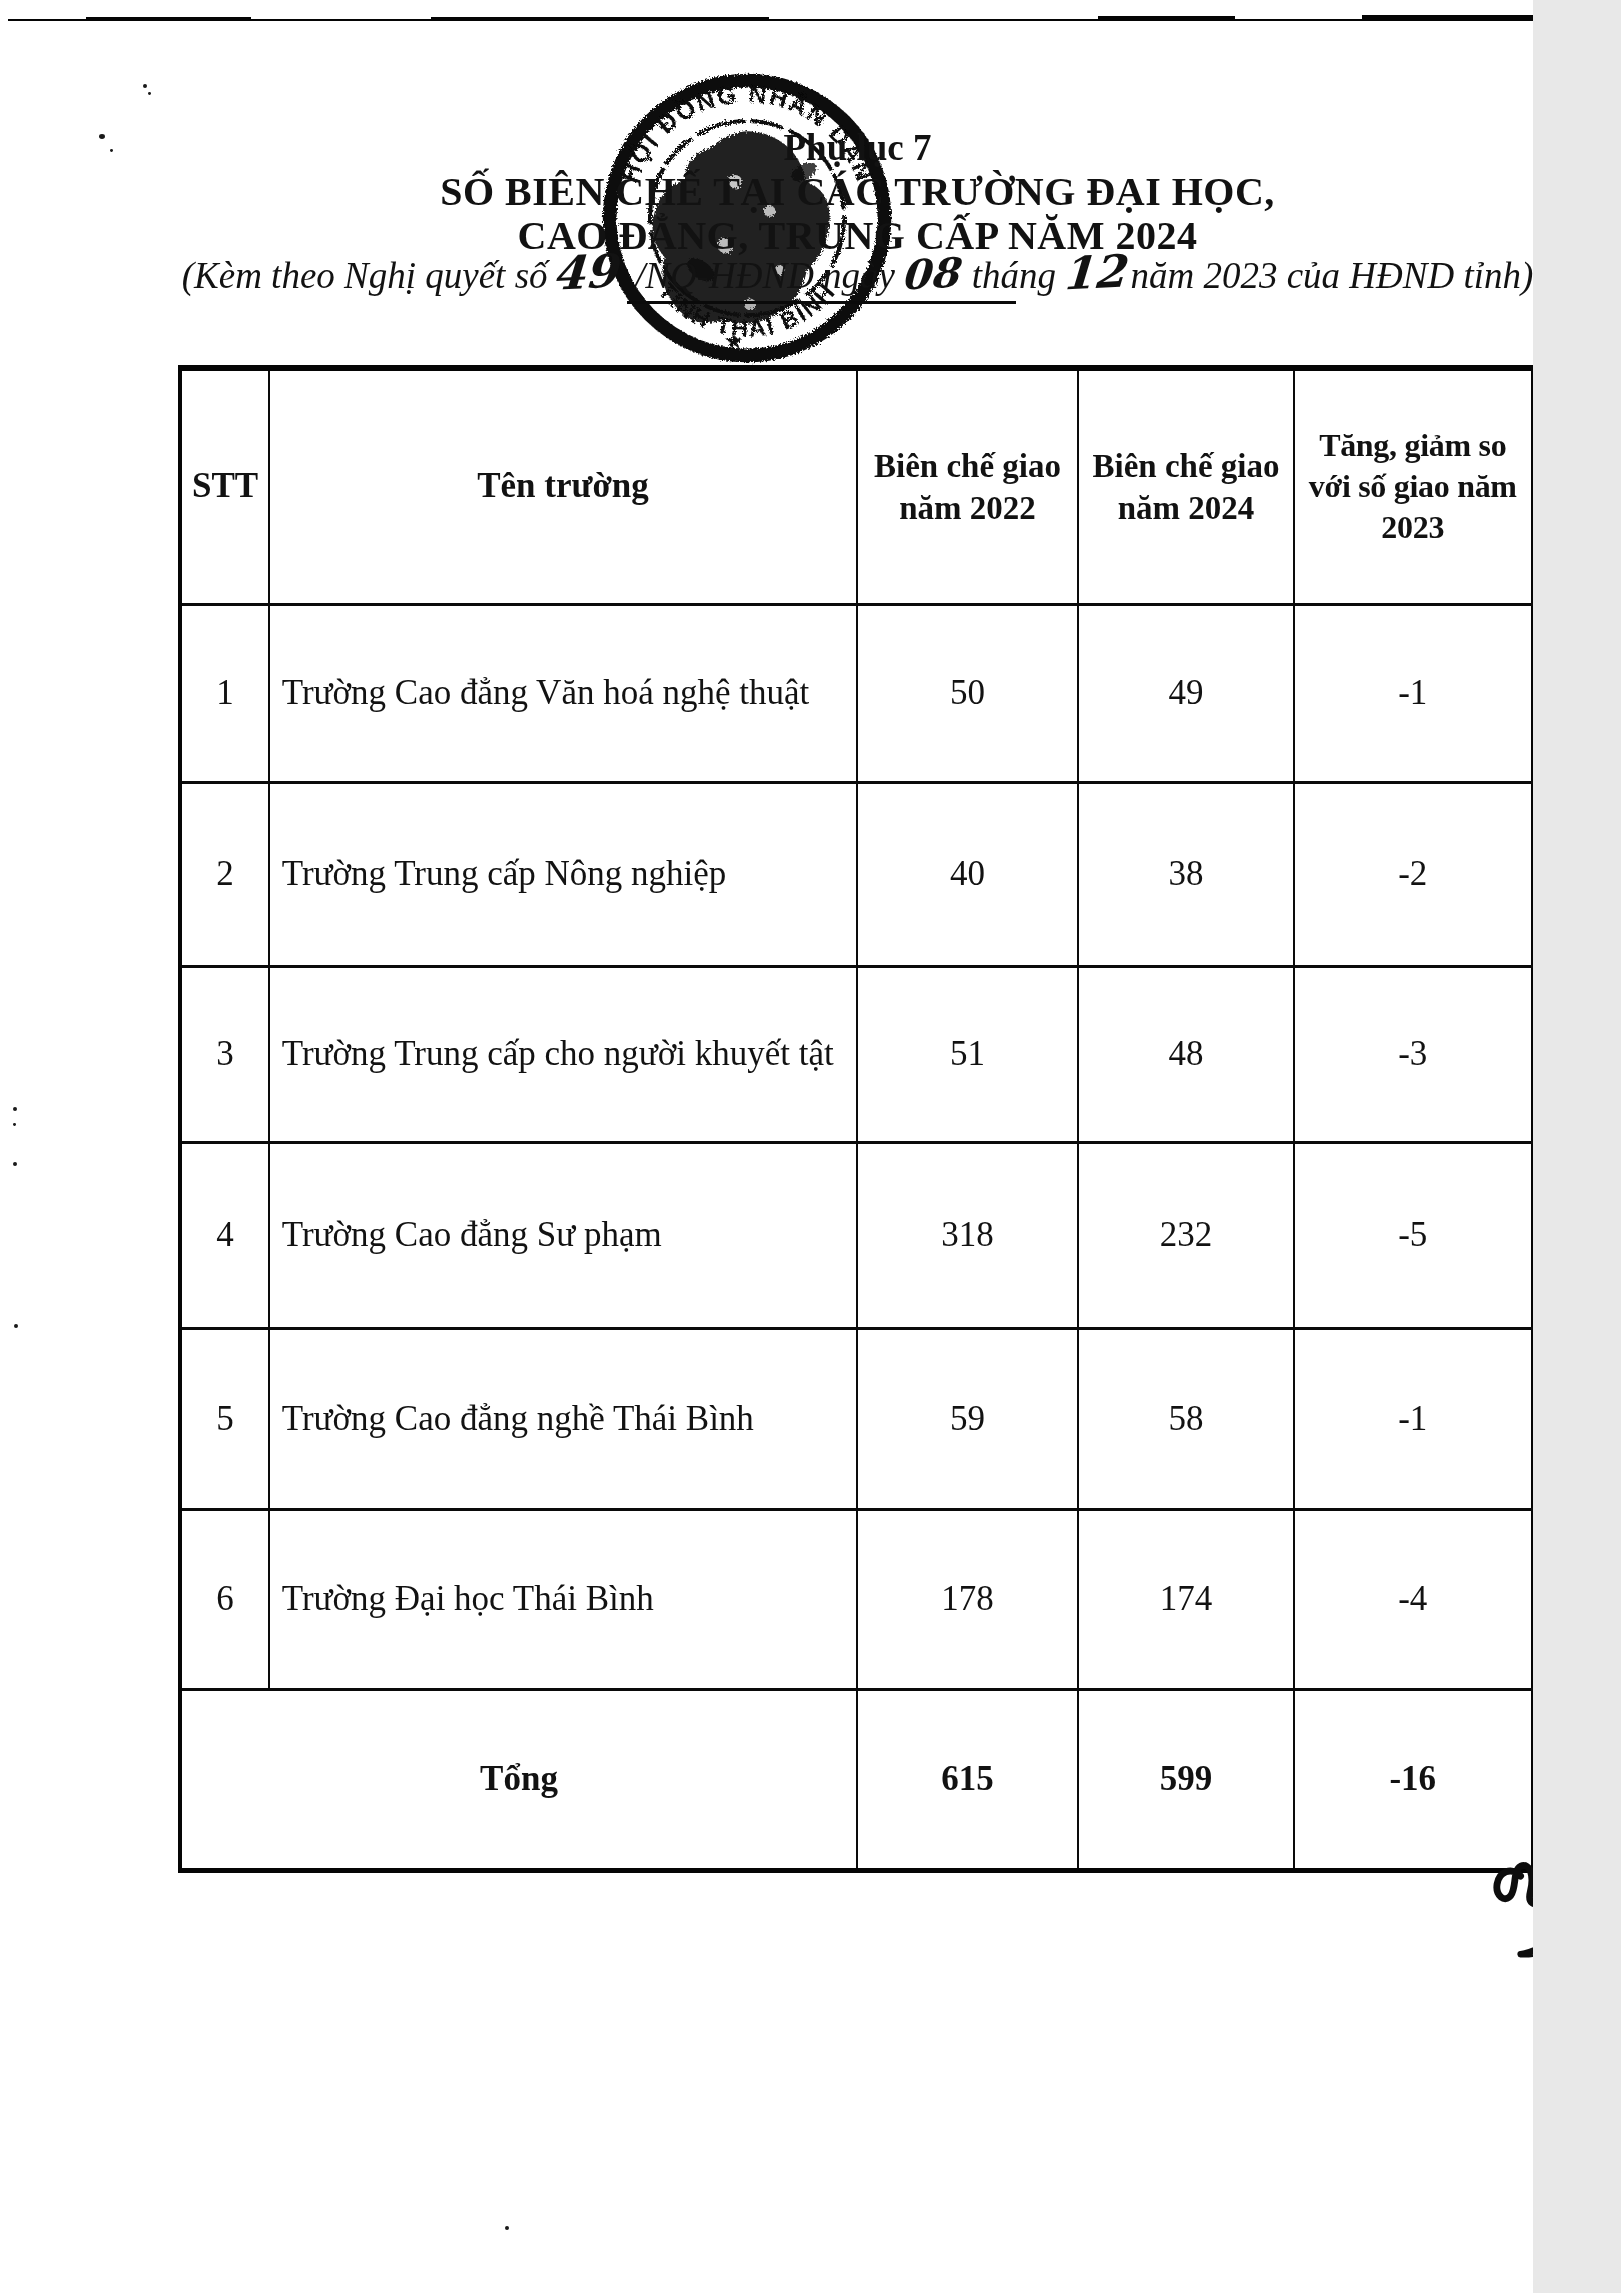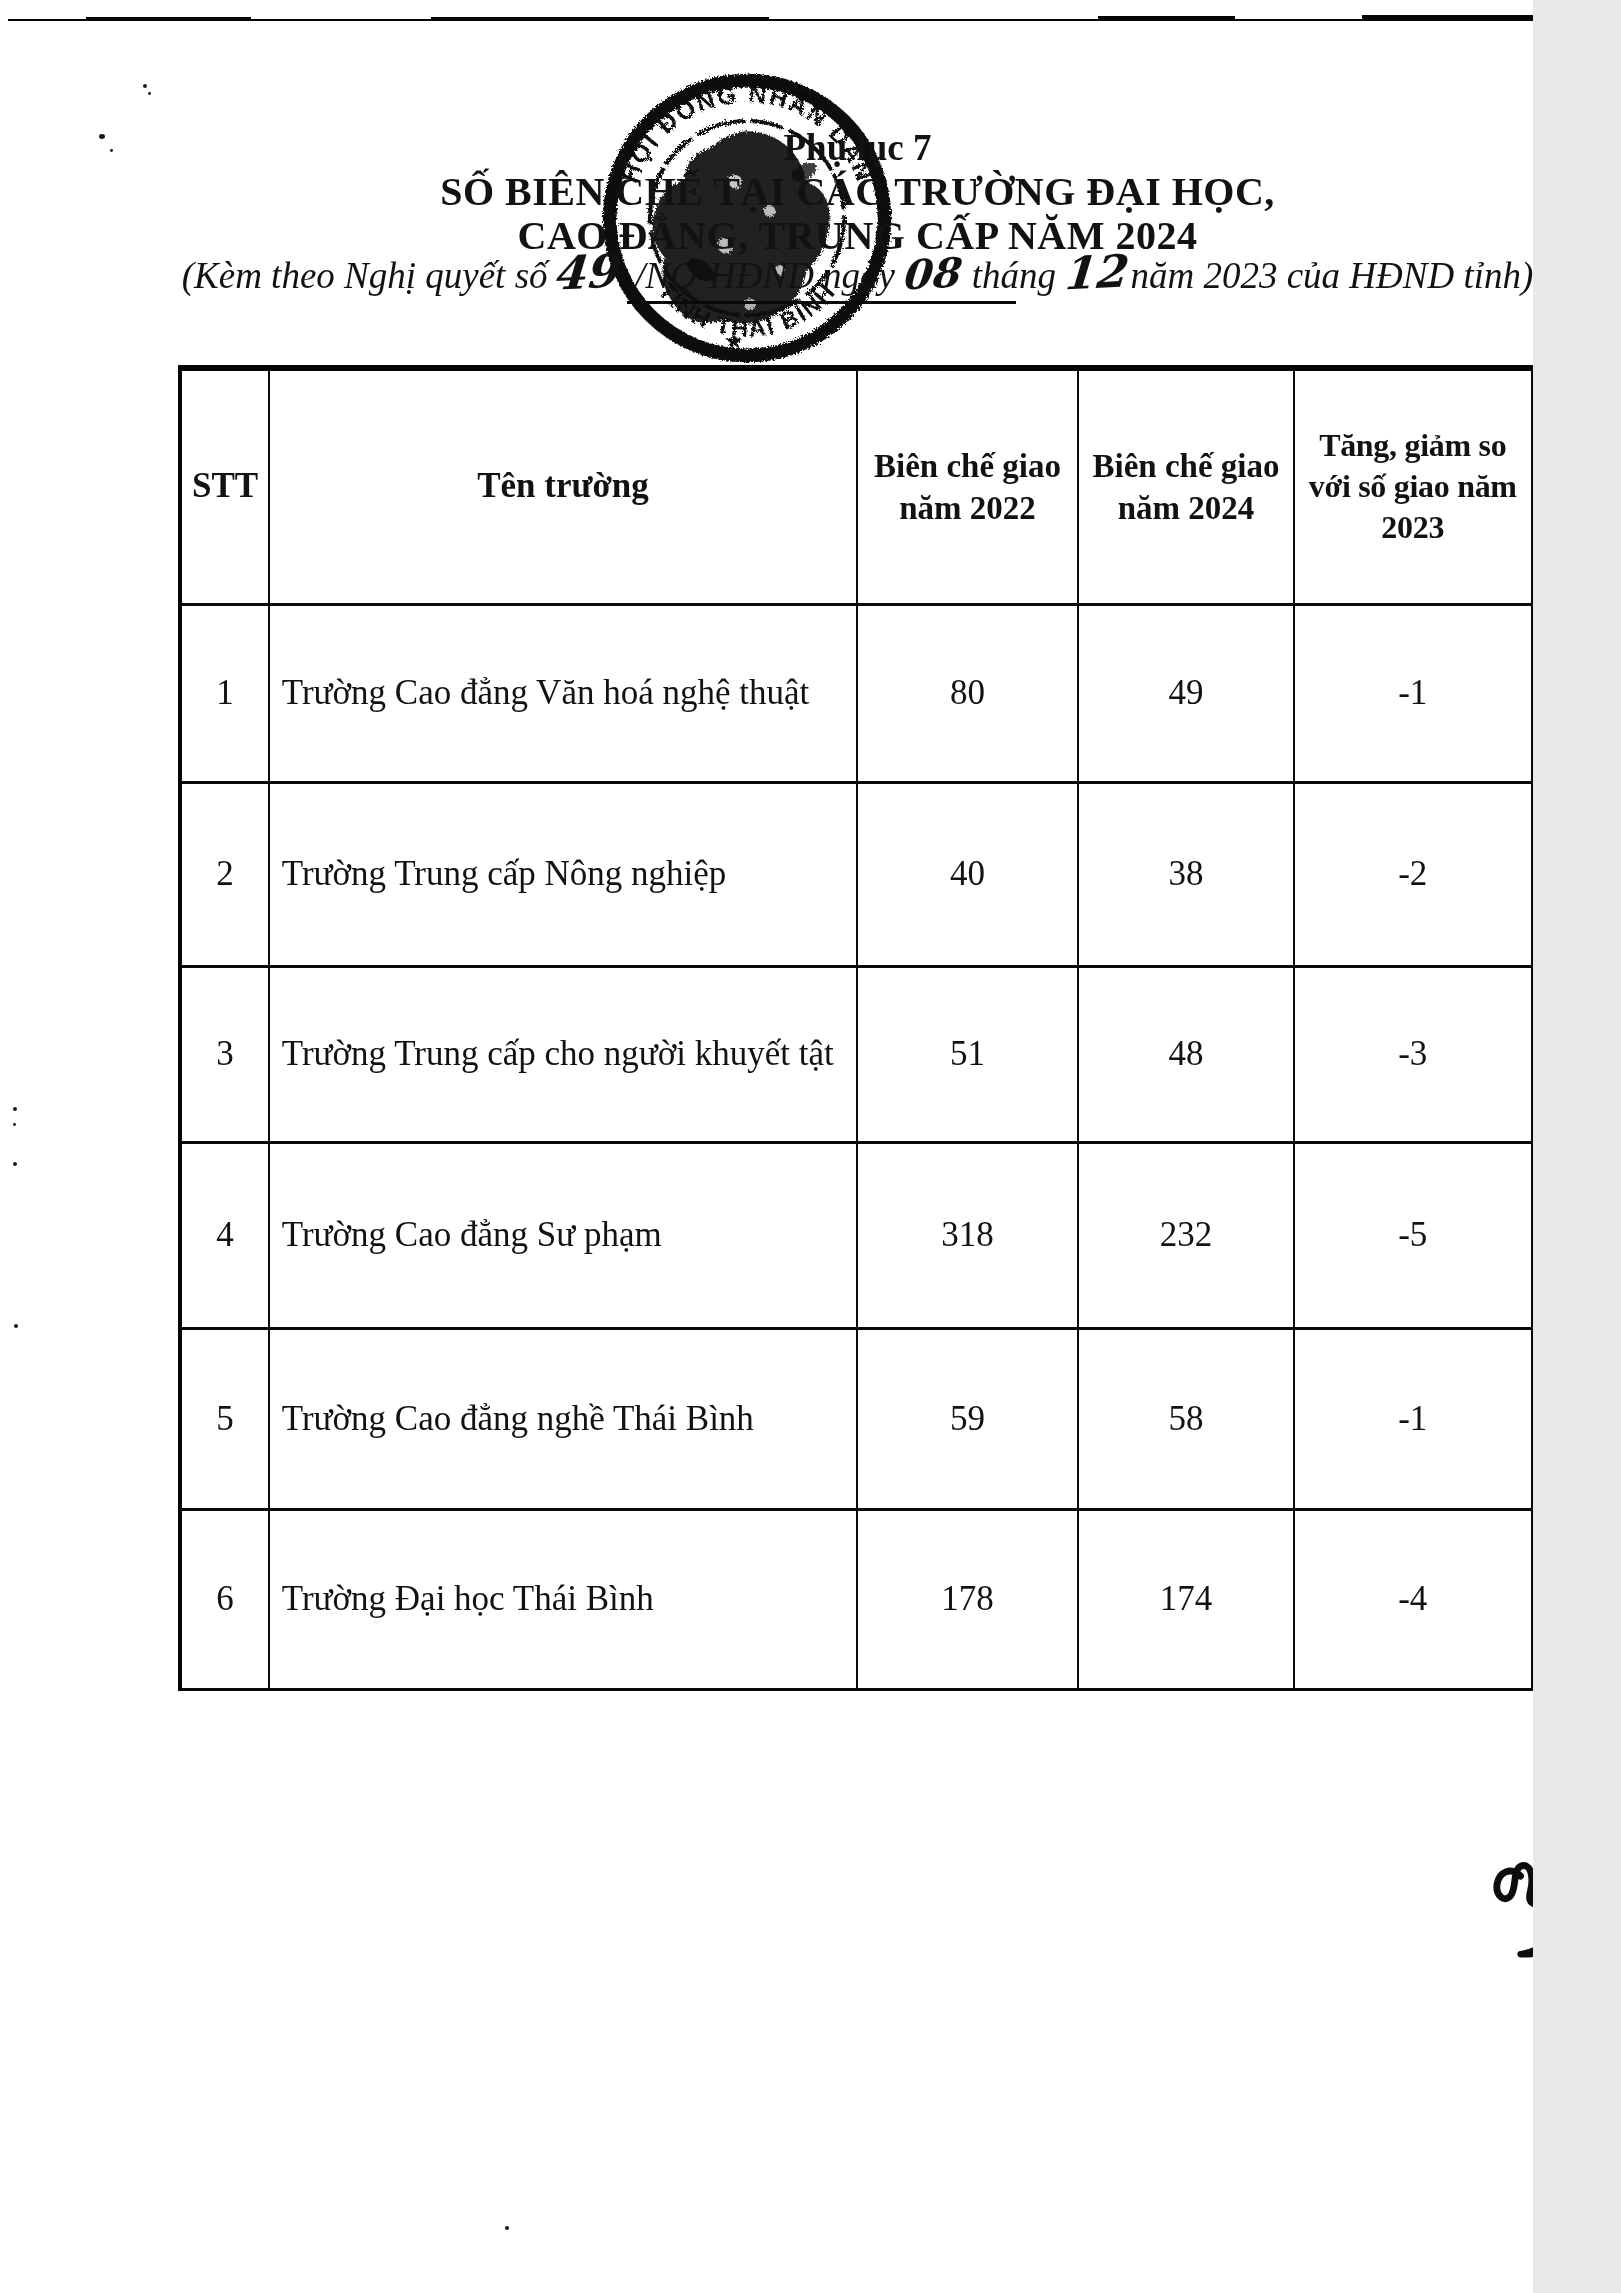--- a/index.html
+++ b/index.html
@@ -157,21 +157,21 @@
           </td>
         <td class="last hdr hdr-xs">
             <div>Tăng, giảm so</div>
             <div>với số giao năm</div>
             <div>2023</div>
           </td>
       </tr>
       <tr style="height:178px;">
         <td class="first">1</td>
         <td class="name">Trường Cao đẳng Văn hoá nghệ thuật</td>
-        <td>80</td>
+        <td>50</td>
         <td>49</td>
         <td class="last">-1</td>
       </tr>
       <tr style="height:184px;">
         <td class="first">2</td>
         <td class="name">Trường Trung cấp Nông nghiệp</td>
         <td>40</td>
         <td>38</td>
         <td class="last">-2</td>
       </tr>
@@ -196,20 +196,26 @@
         <td>58</td>
         <td class="last">-1</td>
       </tr>
       <tr style="height:180px;">
         <td class="first">6</td>
         <td class="name">Trường Đại học Thái Bình</td>
         <td>178</td>
         <td>174</td>
         <td class="last">-4</td>
       </tr>
+      <tr class="total-row last-row" style="height:181px;">
+        <td class="first" colspan="2">Tổng</td>
+        <td>615</td>
+        <td>599</td>
+        <td class="last">-16</td>
+      </tr>
     </tbody>
   </table>
 
   <svg id="signature" viewBox="0 0 180 170">
     <g fill="none" stroke="#0d0d0d" stroke-linecap="round" stroke-linejoin="round">
       <path stroke-width="7" d="M64,62 c-10,-10 -22,-4 -24,8 c-2,12 8,20 14,12 c6,-8 2,-26 10,-30 c10,-4 14,10 10,26 c-3,12 4,16 12,8 c8,-8 10,-24 6,-34 c-3,-9 6,-12 12,-6"></path>
       <path stroke-width="6.5" d="M102,28 c12,-14 26,-8 28,8 c3,26 -6,56 -22,78 c-12,16 -30,26 -44,28 c24,2 48,-12 78,-38 l18,-16"></path>
     </g>
   </svg>
 

